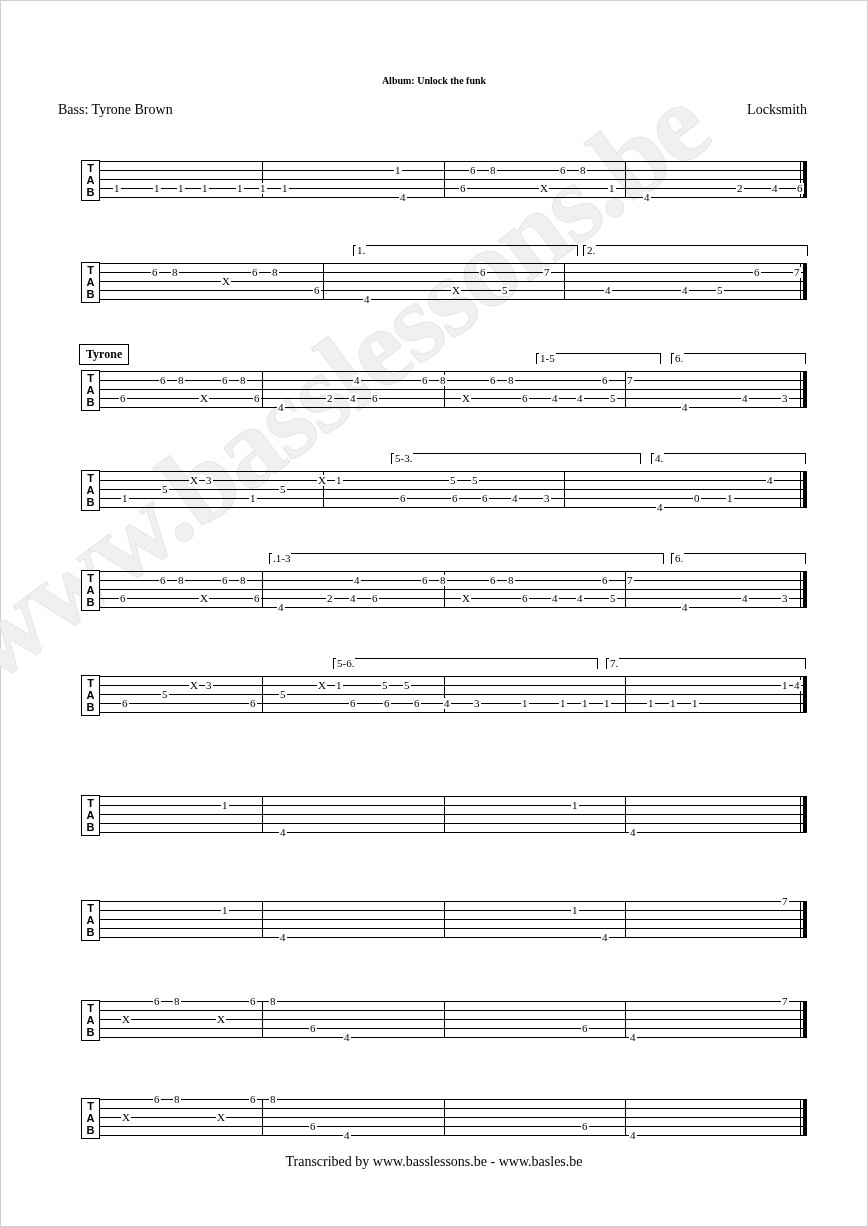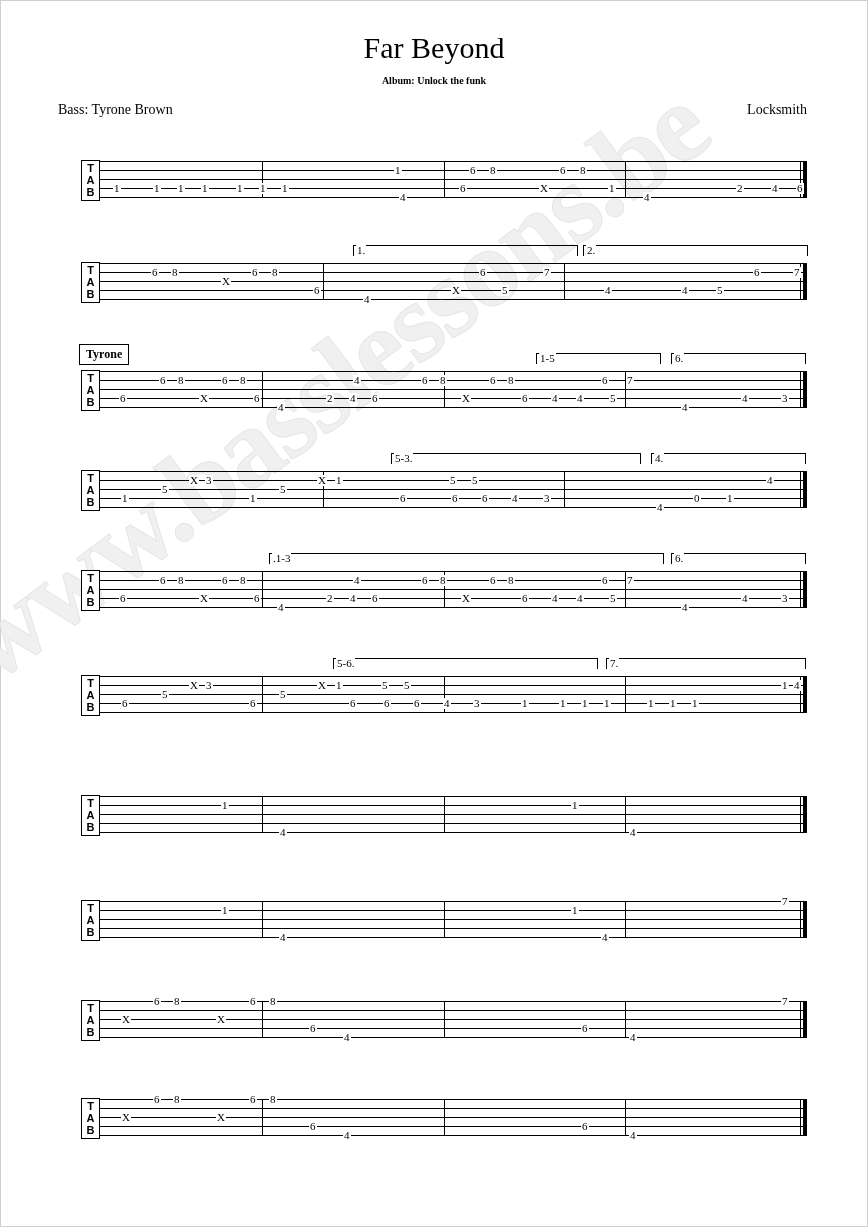--- a/index.html
+++ b/index.html
@@ -87,21 +87,20 @@
 </style>
 </head>
 <body>
 
 <div class="page">
 
   <div class="watermark">
     <span>www.basslessons.be</span>
   </div>
 
-  <div class="hdr title">Far Beyond</div>
   <div class="hdr album">Album: Unlock the funk</div>
   <div class="bassline">Bass: Tyrone Brown</div>
   <div class="arranger">Locksmith</div>
 
   <div class="vocals" style="left:78px;top:343px;">Tyrone</div>
 
   <div id="staves">
       <div class="system" style="left: 80px; top: 160px; width: 725px; height: 44px;">
         <div class="staff">
           <div class="line l0"></div>
@@ -526,13 +525,14 @@
         <div class="num" style="left: 135px; top: 13px;">X</div>
         <div class="num" style="left: 168px; top: -5px;">6</div>
         <div class="num" style="left: 188px; top: -5px;">8</div>
         <div class="num" style="left: 228px; top: 22px;">6</div>
         <div class="num" style="left: 262px; top: 31px;">4</div>
         <div class="num" style="left: 500px; top: 22px;">6</div>
         <div class="num" style="left: 548px; top: 31px;">4</div>
       </div>
     </div>
 
+  <div class="footer">Transcribed by www.basslessons.be - www.basles.be</div>
 </div>
 
 </body></html>

